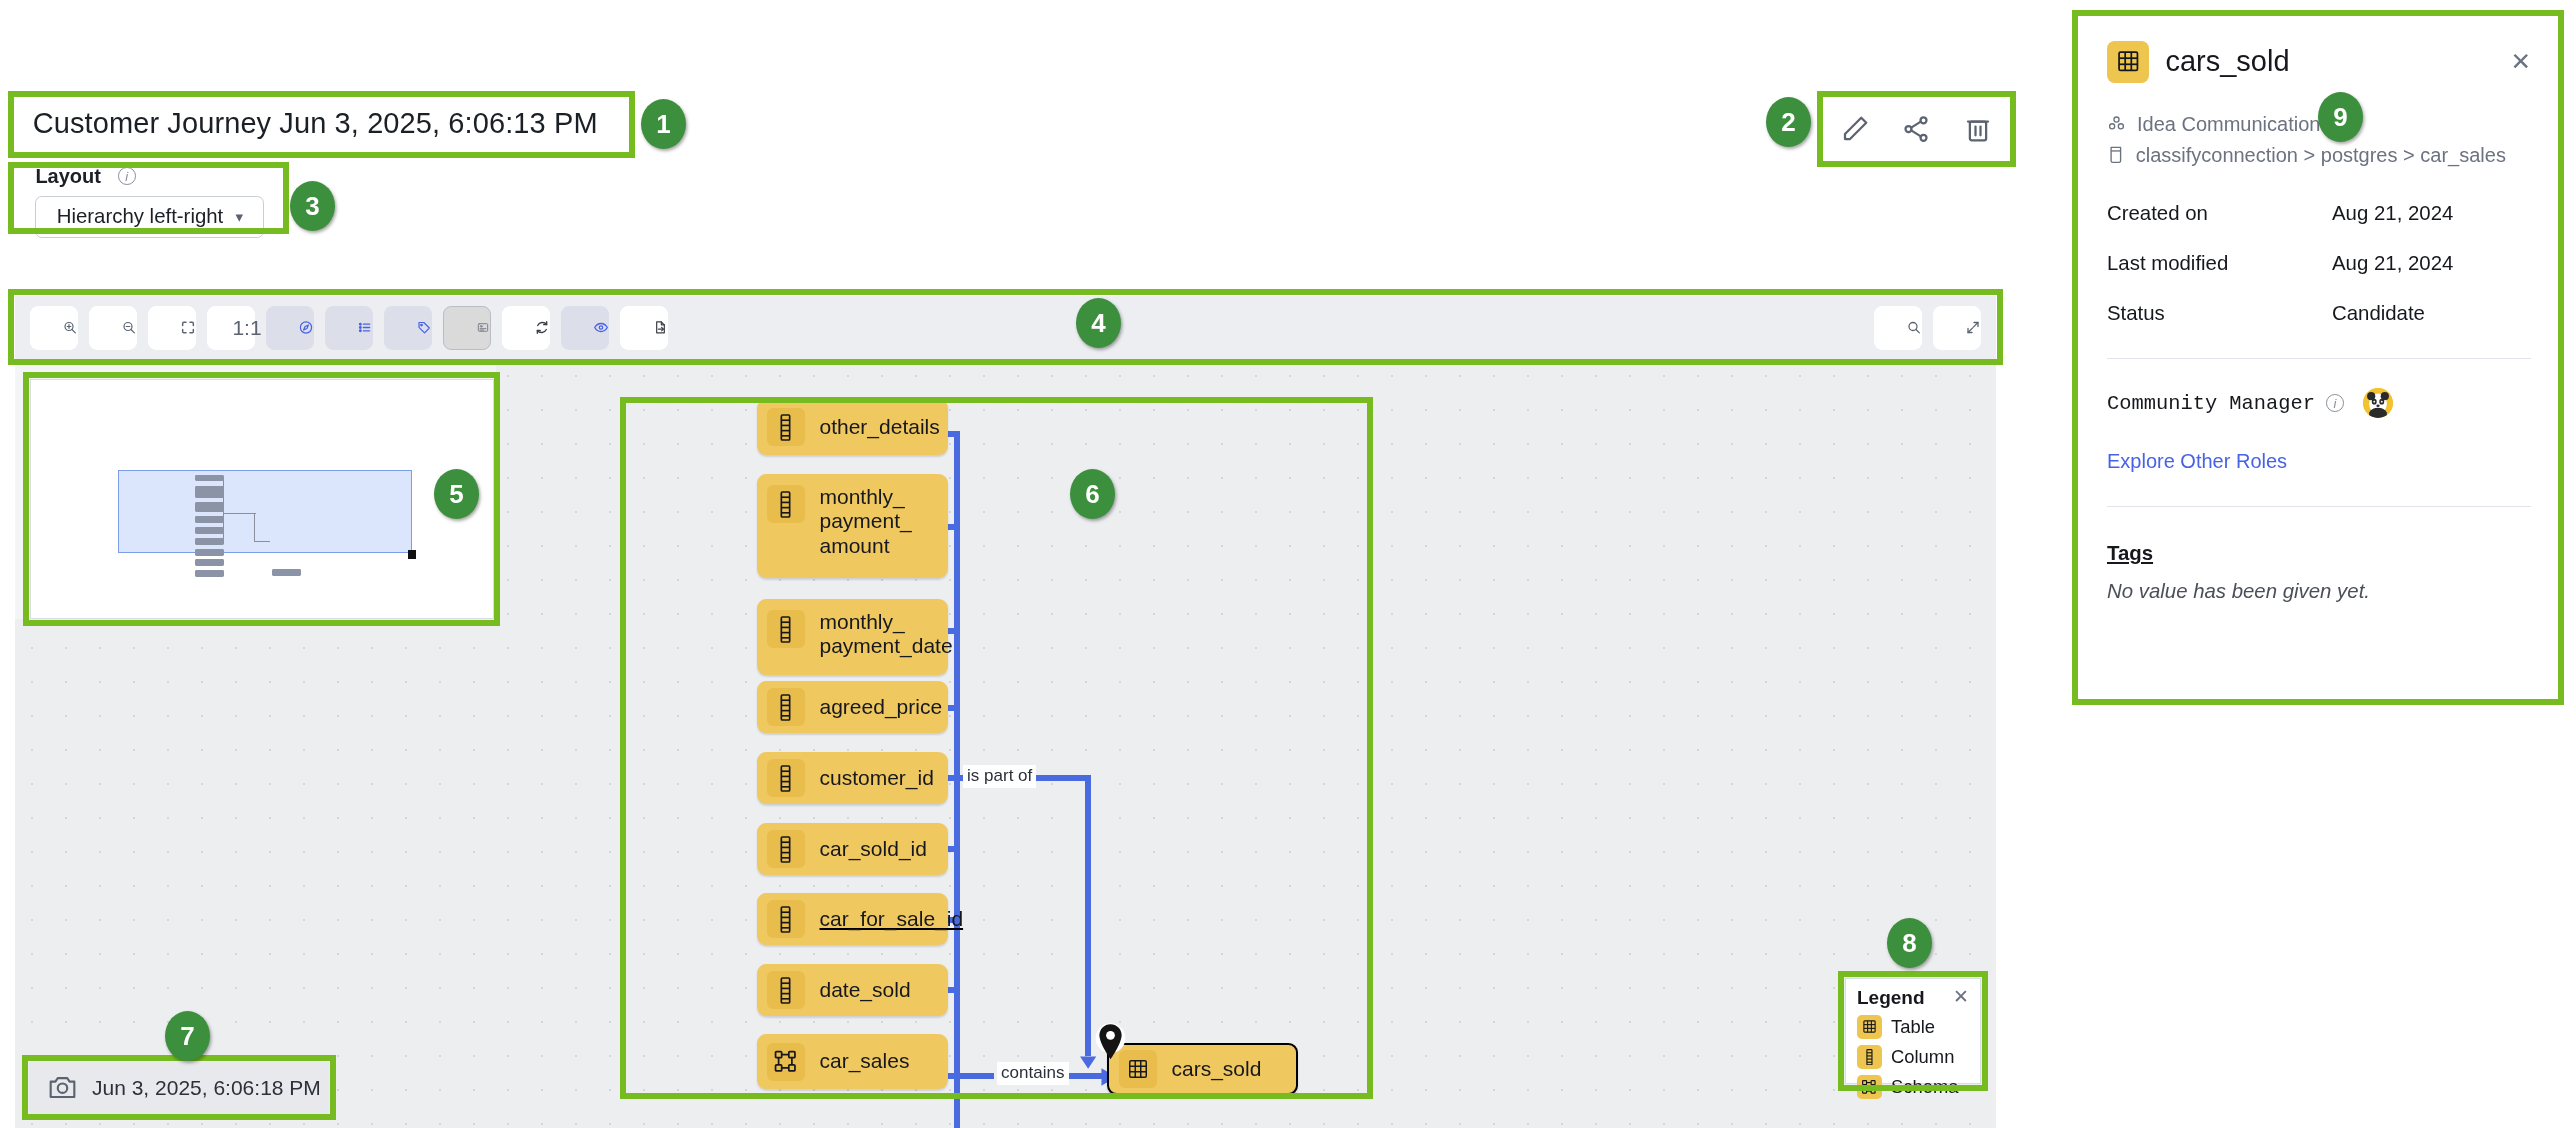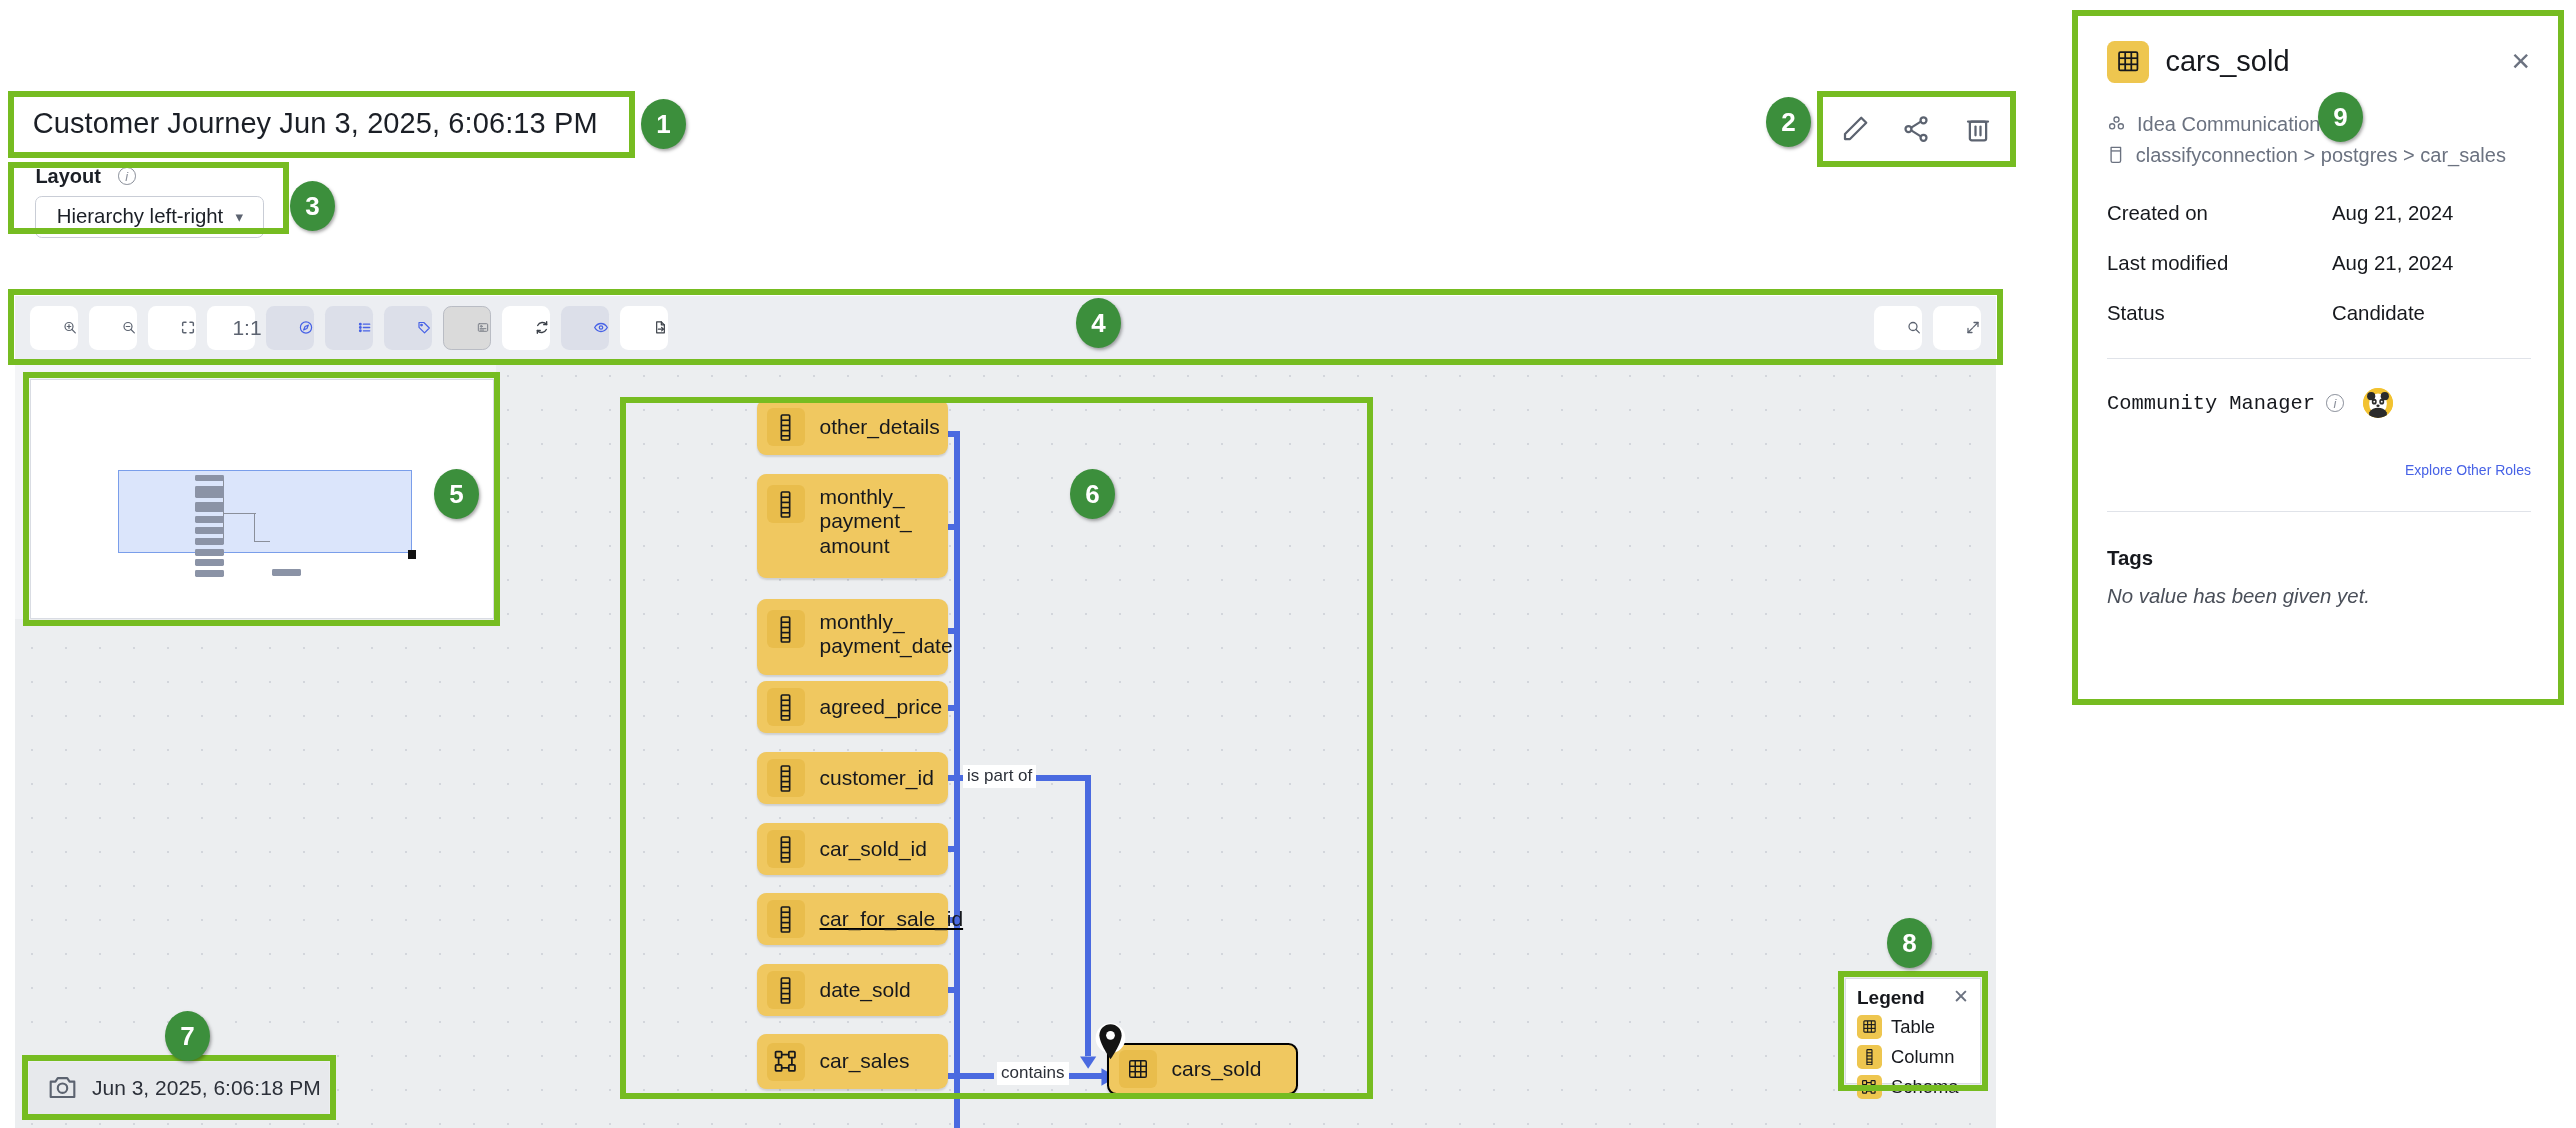--- a/index.html
+++ b/index.html
@@ -276,24 +276,24 @@
   .rp-divider { margin-top: 33px; height: 1.4px; background: #e0e3e9; }
   .rp-cm { display: flex; align-items: center; gap: 11px; margin-top: 29px; }
   .rp-cm-lbl { font-size: 20.4px; color: #16181d; font-family: Liberation Mono, monospace; }
   .avatar {
     width: 30px; height: 30px; border-radius: 50%;
     background: #f2c230; margin-left: 8.2px;
     display: flex; align-items: center; justify-content: center;
     font-size: 19px; overflow: hidden;
   }
   .rp-link {
-    text-align: right; margin-top: 44px;
-    font-size: 14px; color: #4762e6; cursor: pointer;
-  }
-  .rp-tags-h { margin-top: 35px; font-size: 20.4px; font-weight: bold; color: #16181d; }
+    text-align: left; margin-top: 32px;
+    font-size: 20px; color: #4762e6; cursor: pointer;
+  }
+  .rp-tags-h { margin-top: 35px; font-size: 20.4px; font-weight: bold; color: #16181d; text-decoration: underline; }
   .rp-tags-v { margin-top: 15px; font-size: 20.4px; font-style: italic; color: #4a4f59; }
 </style>
 </head>
 <body>
 
 <div class="page">
 
 
   <div class="title-input">Customer Journey Jun 3, 2025, 6:06:13 PM</div>
   <div class="greenbox" style="left:8.2px; top:91px; width:627px; height:67px;"></div>

